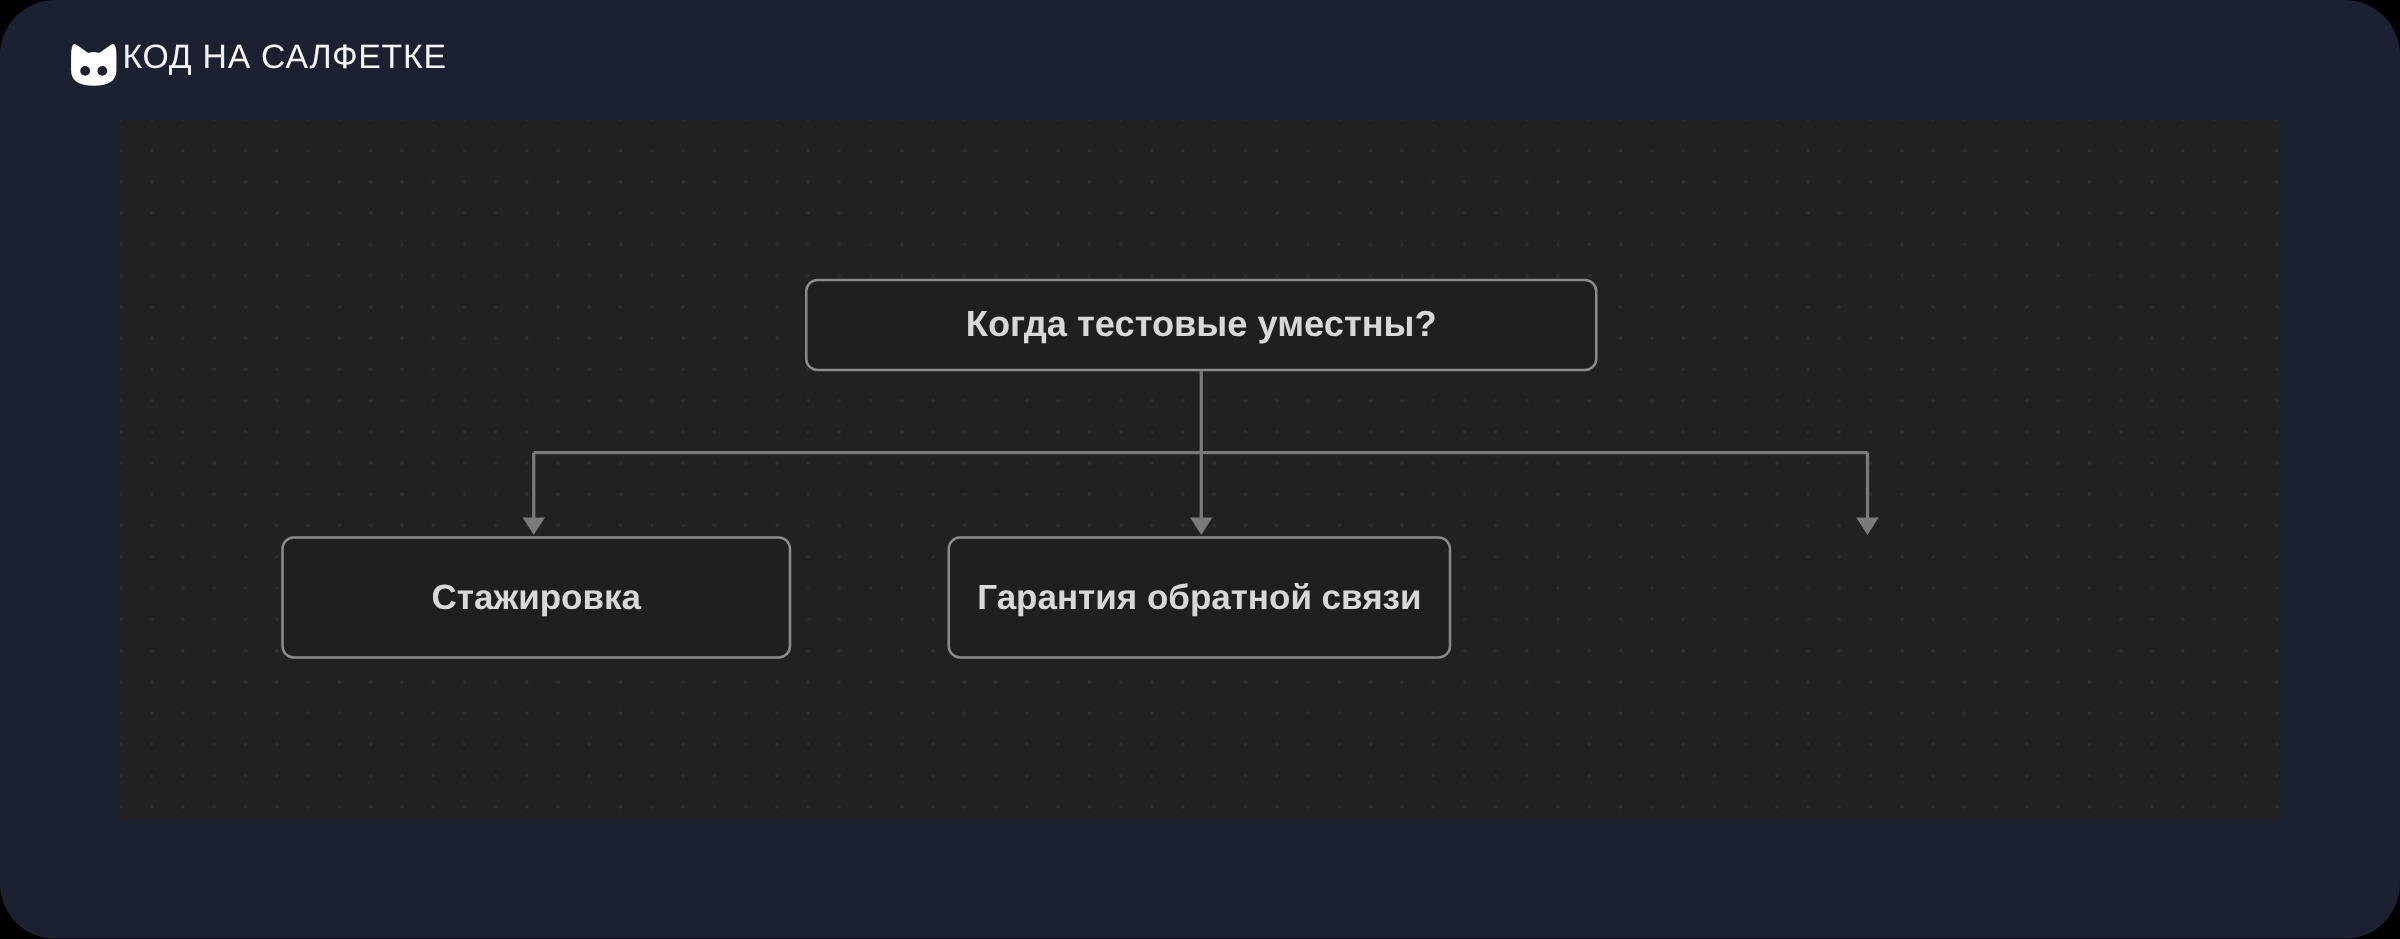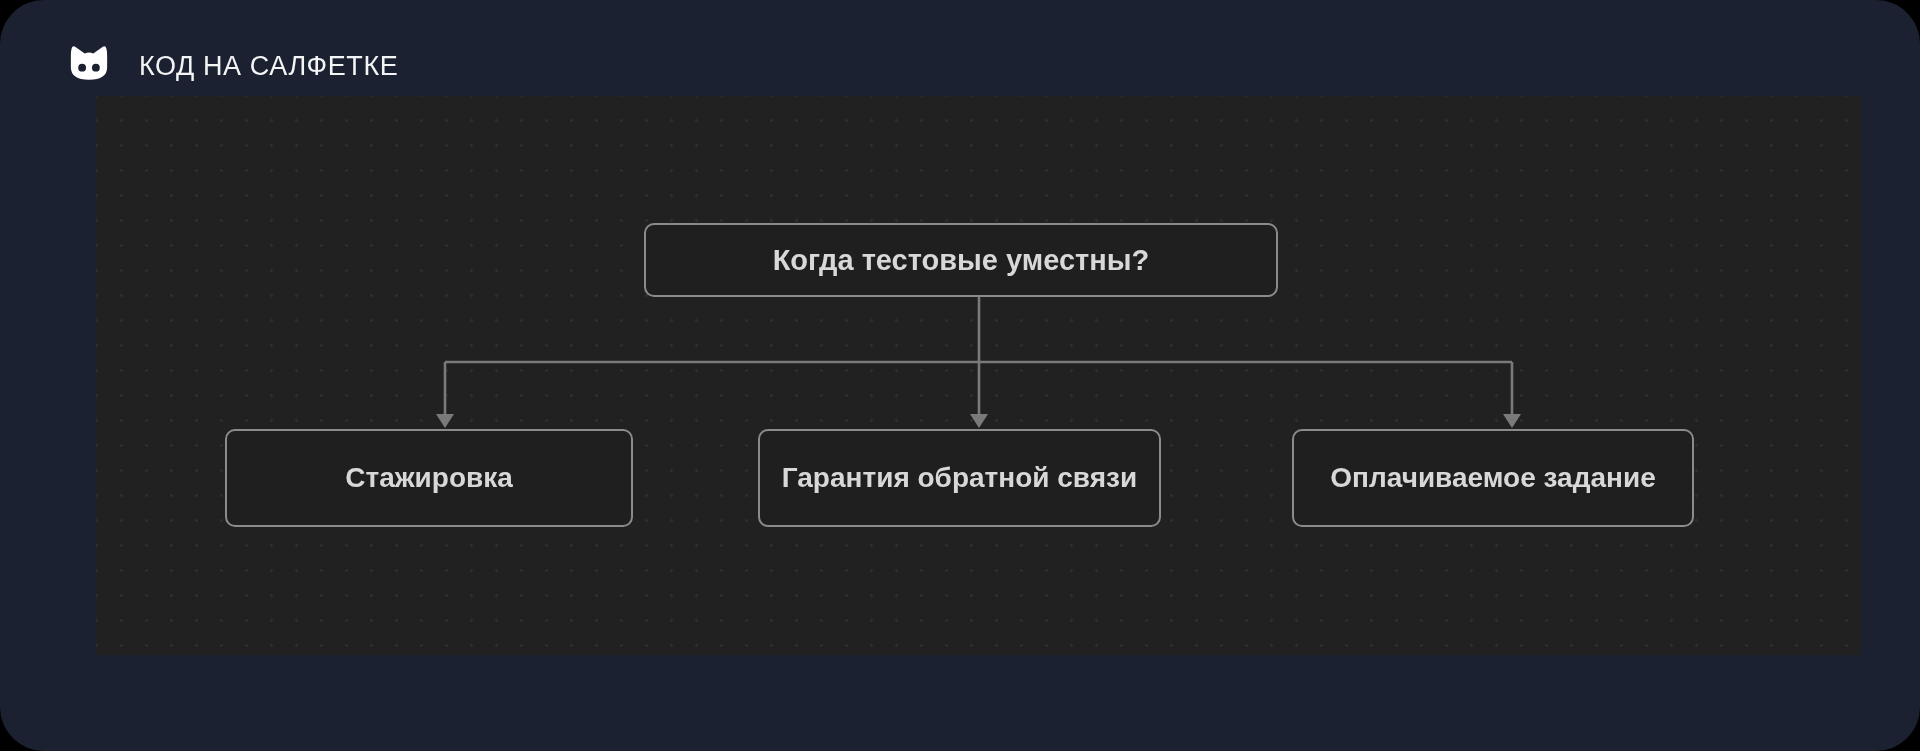--- a/index.html
+++ b/index.html
@@ -19,26 +19,26 @@
   
   .frame {
     position: absolute;
     inset: 0;
     background: #1b2130;
     border-radius: 44px;
   }
   
   .brand {
     position: absolute;
-    left: 68px;
+    left: 54px;
     top: 30px;
     height: 52px;
     display: flex;
-    align-items: flex-end;
-    gap: 29px;
+    align-items: flex-start;
+    gap: 2px;
   }
   .brand .cat {
     width: 42px;
     height: 41px;
     display: block;
   }
   .brand-label {
     color: #f3f4f6;
     font-size: 27px;
     font-weight: 500;
@@ -49,21 +49,20 @@
   .canvas {
     position: absolute;
     left: 96px;
     top: 96px;
     width: 1729px;
     height: 559px;
     background-color: #212121;
     background-image: radial-gradient(circle, #2f2f2f 1.1px, rgba(0,0,0,0) 1.7px);
     background-size: 25px 25px;
     background-position: 13px 12px;
-    padding-left: 36px;
   }
   
   .connectors {
     position: absolute;
     inset: 0;
     width: 100%;
     height: 100%;
     pointer-events: none;
   }
   
@@ -136,19 +135,16 @@
       </div>
 
       <div class="node node-child1">
         <span>Стажировка</span>
       </div>
 
       <div class="node node-child2">
         <span>Гарантия обратной связи</span>
       </div>
 
-      <div class="node node-child3">
-        <span>Оплачиваемое задание</span>
-      </div>
 
     </div>
   </div>
 </div>
 
 </body></html>

